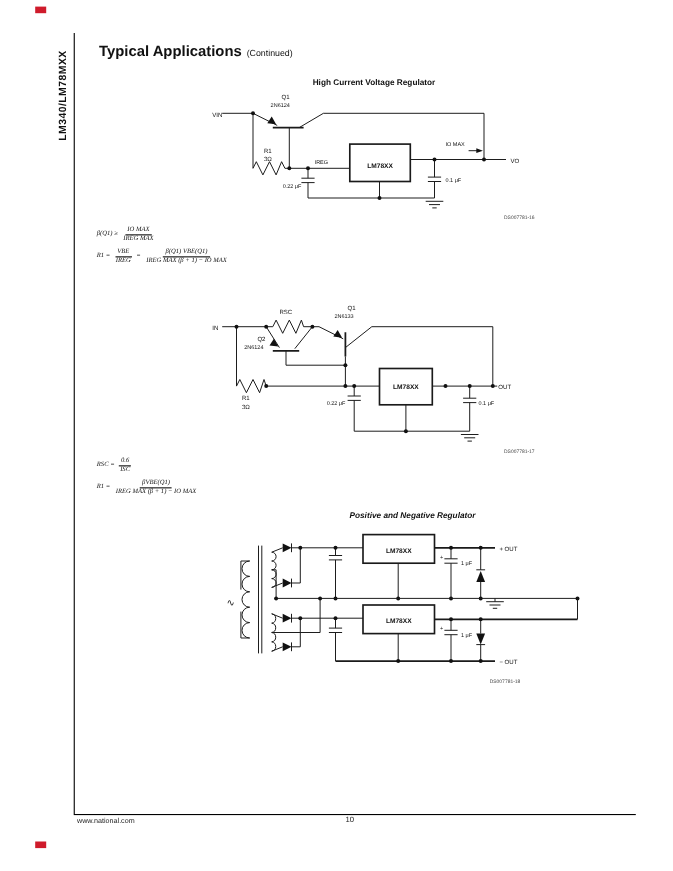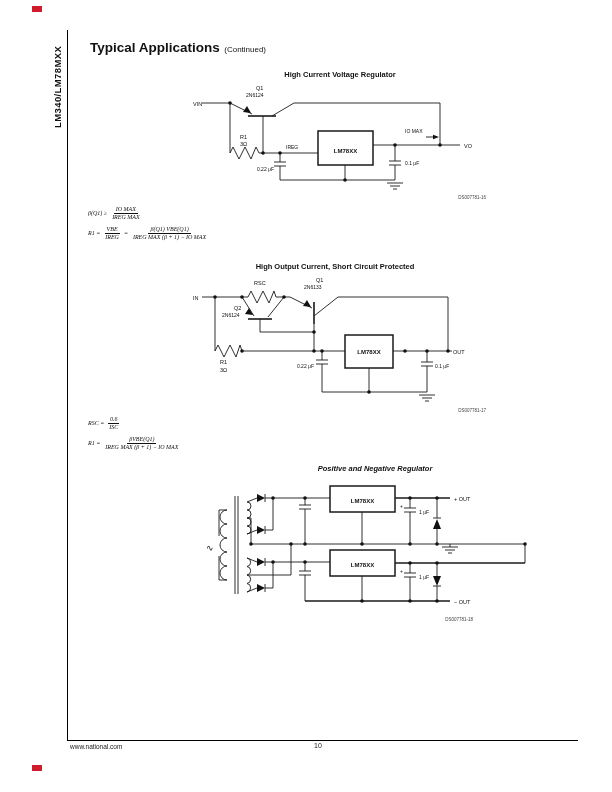--- a/index.html
+++ b/index.html
@@ -127,21 +127,20 @@
           <span class="den">IREG</span>
         </span>
       <span>=</span>
       <span class="frac">
           <span class="num">β(Q1) VBE(Q1)</span>
           <span class="den">IREG MAX (β + 1) − IO MAX</span>
         </span>
     </div>
   </div>
 
-  <div class="abs figtitle" style="left:170px;top:262px;width:330px;">High Output Current, Short Circuit Protected</div>
 
   <svg class="abs" style="left:190px;top:276px;" width="300" height="140" viewBox="0 0 300 140">
     <g>
       <line class="w" x1="12" y1="21" x2="58" y2="21"></line>
       <polyline class="w" points="58,21 61,15 67,27 73,15 79,27 84,15 86,21"></polyline>
       <line class="w" x1="86" y1="21" x2="100" y2="21"></line>
       <line class="w" x1="100" y1="21" x2="122" y2="32"></line>
       <line class="bar" x1="124" y1="26" x2="124" y2="48"></line>
       <line class="w" x1="124" y1="40" x2="148" y2="21"></line>
       <line class="w" x1="148" y1="21" x2="258" y2="21"></line>

